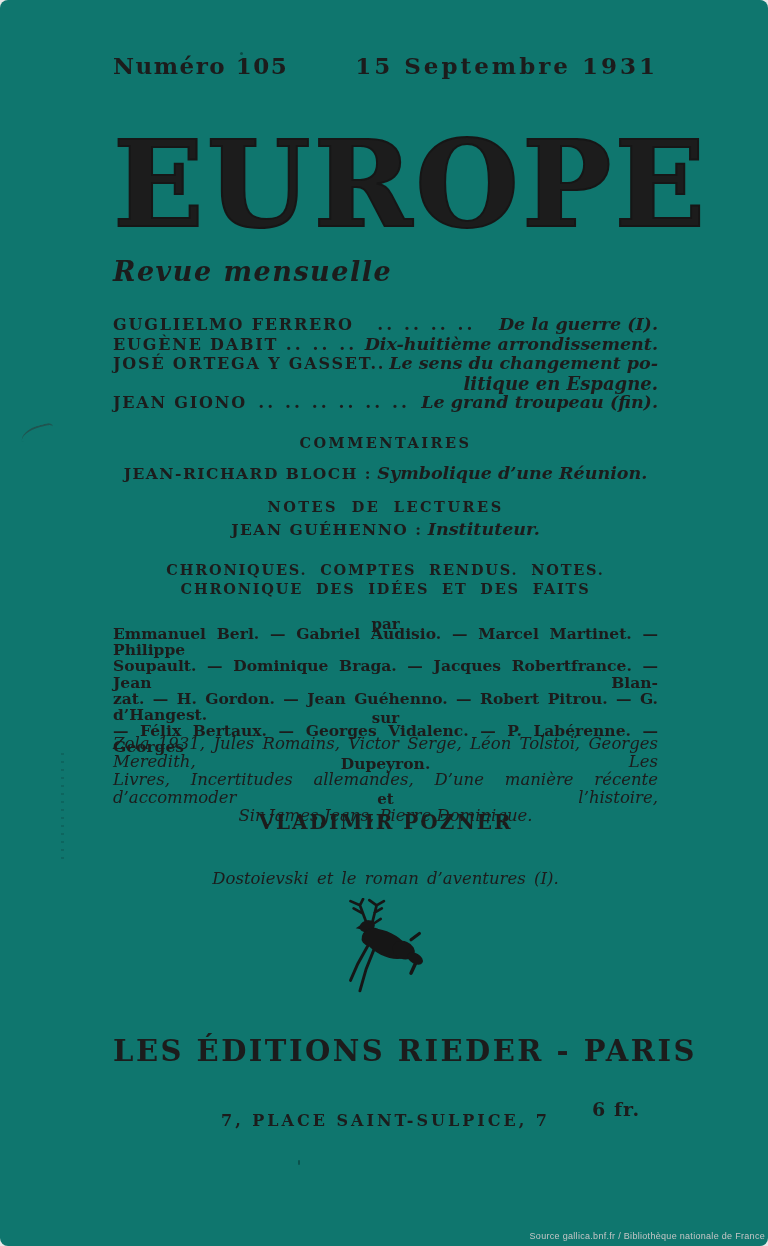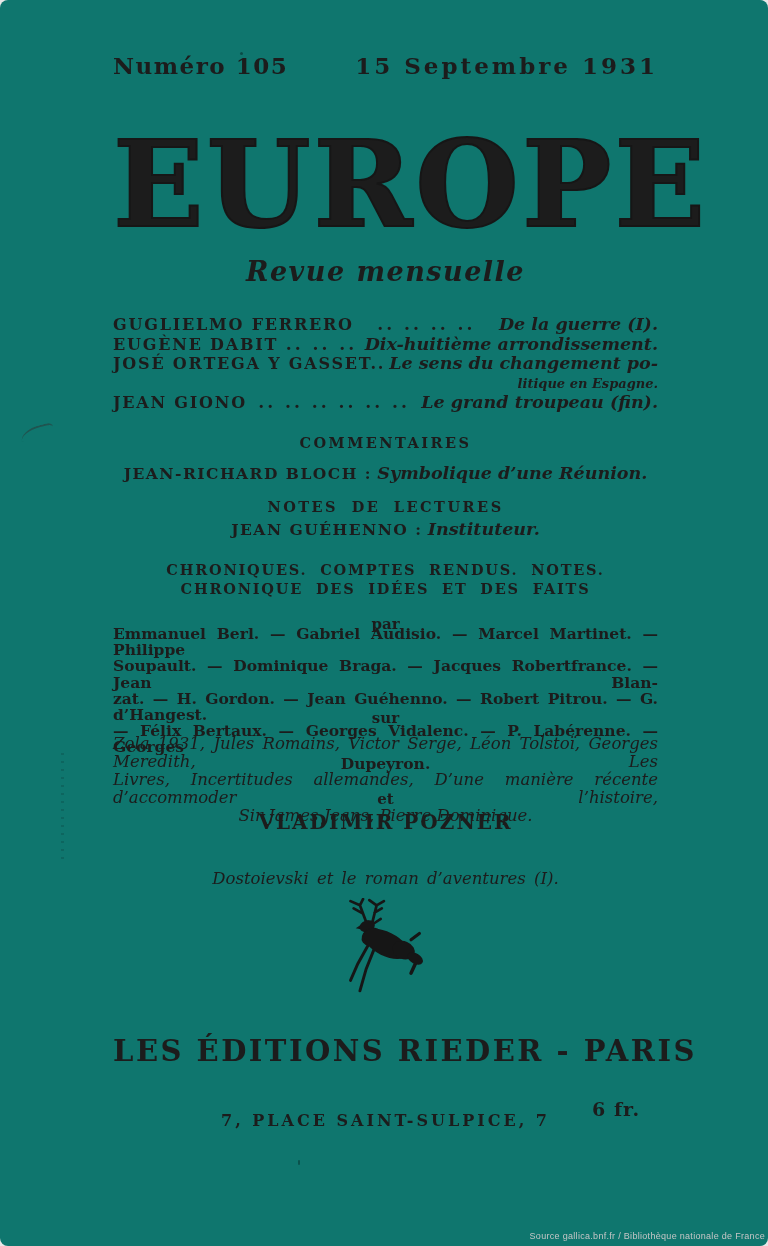--- a/index.html
+++ b/index.html
@@ -20,32 +20,32 @@
   .idate{font-size:23px;font-weight:bold;letter-spacing:3px;}
 
   
   .masthead{
     top:118px;margin:0;text-align:center;
     font-size:119px;line-height:1.12;font-weight:bold;
     letter-spacing:3px;white-space:nowrap;
     -webkit-text-stroke:2px #161616;
   }
   .subtitle{
-    top:256px;text-align:center;
+    top:256px;
     font-size:27px;font-weight:bold;font-style:italic;
     letter-spacing:1.5px;
   }
 
   
   .toc{top:315px;font-size:17px;line-height:19.5px;}
   .toc-row{display:flex;justify-content:space-between;align-items:baseline;}
   .toc-author{font-weight:bold;font-size:16px;letter-spacing:1.8px;white-space:nowrap;}
   .toc-dots{font-weight:bold;letter-spacing:3px;}
   .toc-title{font-style:italic;font-weight:bold;font-size:17.5px;white-space:nowrap;}
-  .toc-cont{text-align:right;font-style:italic;font-weight:bold;font-size:13px;}
+  .toc-cont{text-align:right;font-style:italic;font-weight:bold;font-size:18px;}
 
   
   .sec-head{font-weight:bold;font-size:14.5px;letter-spacing:2.5px;word-spacing:6px;text-align:center;}
   .h-commentaires{top:434px;}
   .line-bloch{top:455px;text-align:center;font-size:17px;margin-top:8px;}
   .h-notes{top:498px;}
   .line-guehenno{top:519px;text-align:center;font-size:17px;}
   .byline-name{font-weight:bold;font-size:15.5px;letter-spacing:1.5px;}
   .byline-work{font-style:italic;font-weight:bold;font-size:17.5px;}
 

